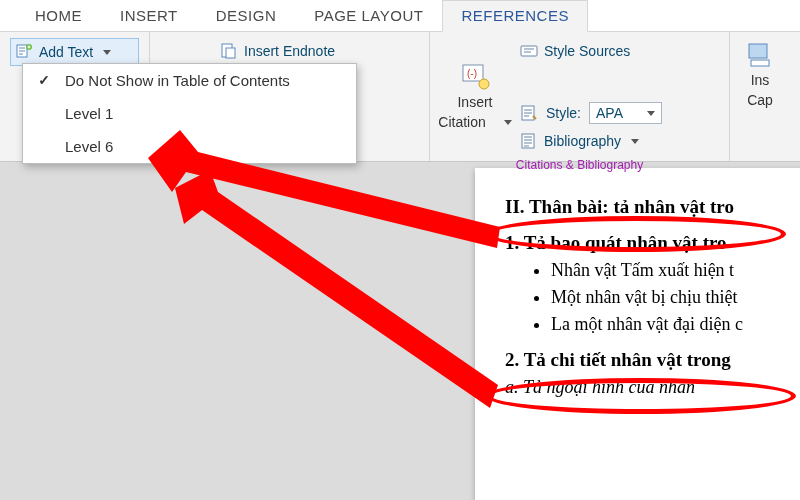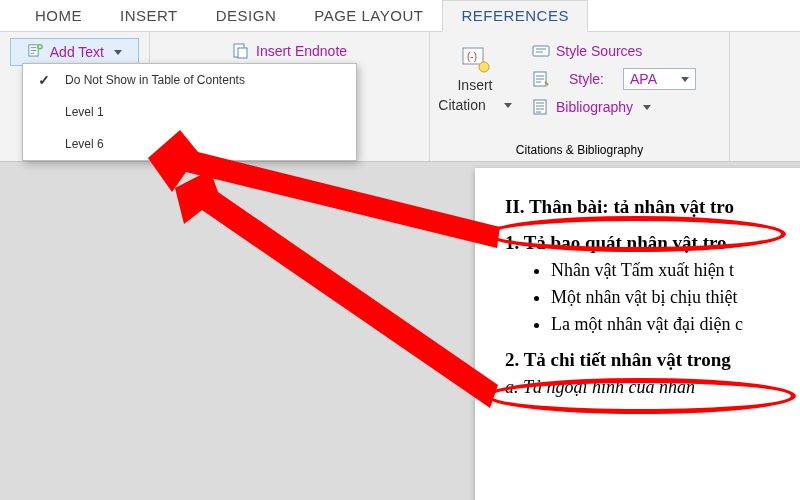--- a/index.html
+++ b/index.html
@@ -50,31 +50,31 @@
   .group {
     border-right: 1px solid #d6d6d6;
     padding: 6px 10px 4px 10px;
     display: flex;
     flex-direction: column;
     justify-content: space-between;
   }
   .group-label {
     text-align: center;
     font-size: 12px;
-    color: #000000;
+    color: #a21caf;
     margin-top: 4px;
   }
   .ribbon-btn {
     display: flex;
     align-items: center;
     gap: 6px;
-    padding: 4px 16px;
+    padding: 4px 4px;
     cursor: pointer;
     font-size: 14px;
-    color: #a21caf;
+    color: #0c4a6e;
     white-space: nowrap;
   }
   .bigbtn {
     display: flex;
     flex-direction: column;
     align-items: center;
     justify-content: center;
     padding: 4px 8px;
     gap: 4px;
     cursor: pointer;
@@ -93,24 +93,24 @@
     top: 63px;
     left: 22px;
     width: 335px;
     background: #fff;
     border: 1px solid #bcbcbc;
     box-shadow: 2px 3px 8px rgba(0,0,0,0.25);
     z-index: 10;
   }
   .dropdown-item {
     display: flex;
-    align-items: center;
+    align-items: flex-start;
     gap: 10px;
     padding: 8px 14px 8px 10px;
-    font-size: 12px;
+    font-size: 15px;
     color: #333;
     cursor: pointer;
   }
   .dropdown-item.hovered {
     background: #cde5f7;
     border: 1px solid #9ac4e8;
     margin: -1px;
   }
   .dropdown-item .checkbox {
     width: 22px; height: 16px;
@@ -239,21 +239,21 @@
       <div>
         <div class="ribbon-btn">
           <span class="ico">
             <svg viewBox="0 0 18 18">
                 <rect x="1" y="4" width="16" height="10" rx="1" fill="#fff" stroke="#6b88a8"></rect>
                 <path d="M4 7h10M4 10h7" stroke="#6b88a8"></path>
               </svg>
           </span>
           <span>Style Sources</span>
         </div>
-        <div class="ribbon-btn" style="gap:19px;">
+        <div class="ribbon-btn" style="gap:8px;margin-top:34px;">
           <span class="ico">
             <svg viewBox="0 0 18 18">
                 <rect x="2" y="2" width="12" height="14" fill="#fff" stroke="#6b88a8"></rect>
                 <path d="M4 6h8M4 9h8M4 12h5" stroke="#6b88a8"></path>
                 <path d="M13 12l3 3" stroke="#c09030" stroke-width="2"></path>
               </svg>
           </span>
           <span>Style:</span>
           <span class="style-select">
             <span>APA</span>
@@ -268,20 +268,32 @@
               </svg>
           </span>
           <span>Bibliography</span>
           <span class="dd-chevron"></span>
         </div>
       </div>
     </div>
     <div class="group-label">Citations &amp; Bibliography</div>
   </div>
 
+  <div class="group" style="width:60px;border-right:none;">
+    <div class="bigbtn">
+      <span>
+        <svg width="26" height="26" viewBox="0 0 26 26">
+            <rect x="2" y="2" width="18" height="14" fill="#bcd7ef" stroke="#5c8ac0"></rect>
+            <rect x="4" y="18" width="18" height="6" fill="#fff" stroke="#5c8ac0"></rect>
+          </svg>
+      </span>
+      <span>Ins</span>
+      <span>Cap</span>
+    </div>
+  </div>
 
 </div>
 
 <div class="dropdown">
   <div class="dropdown-item">
     <span class="checkbox check-icon"></span>
     <span>Do Not Show in Table of Contents</span>
   </div>
   <div class="dropdown-item">
     <span class="checkbox"></span>

